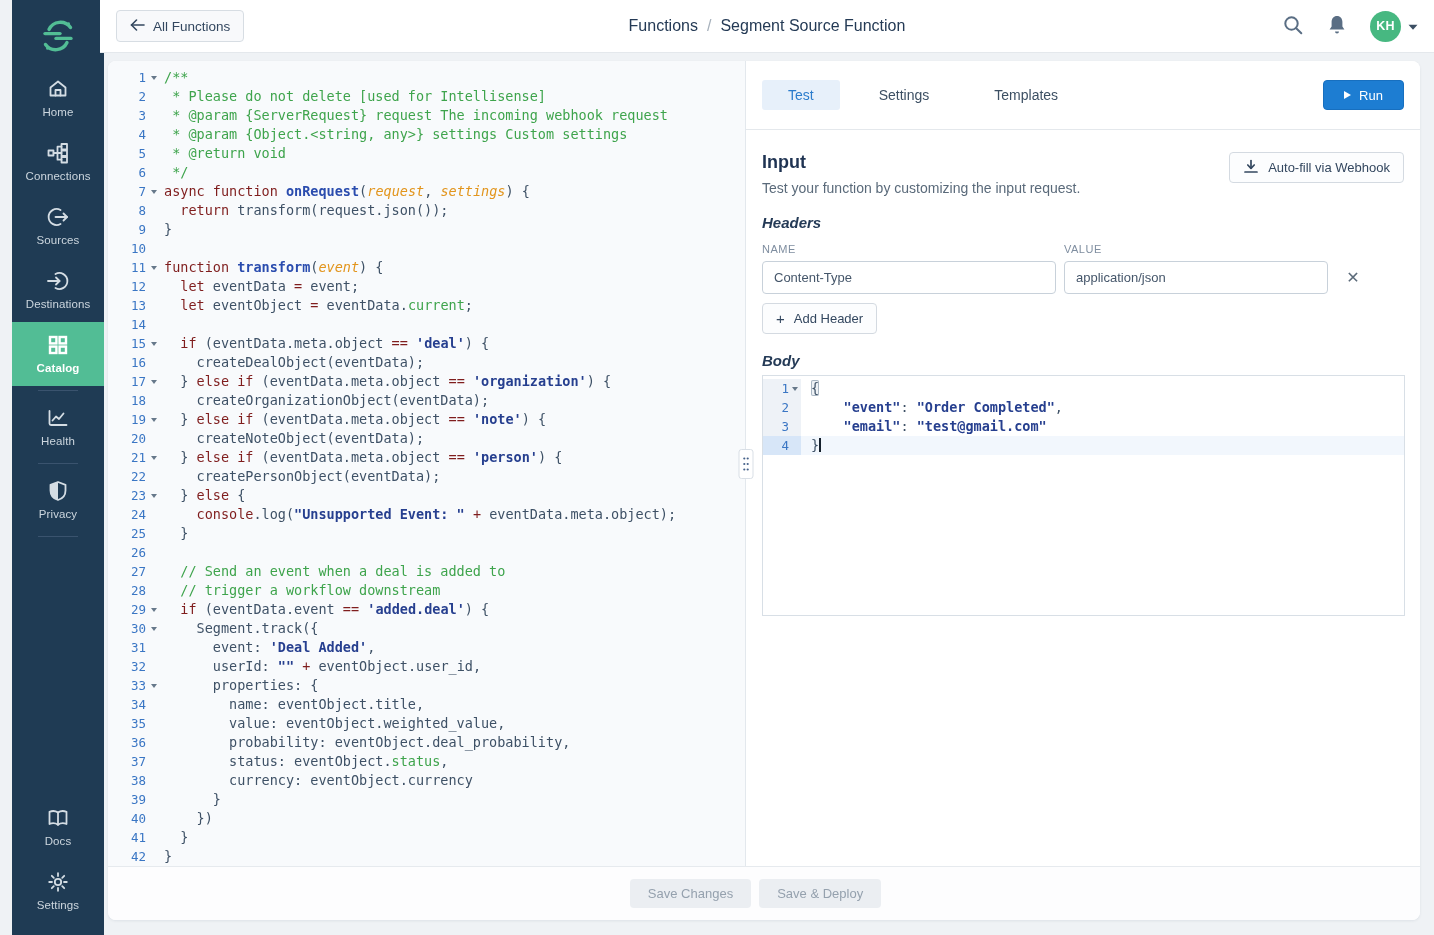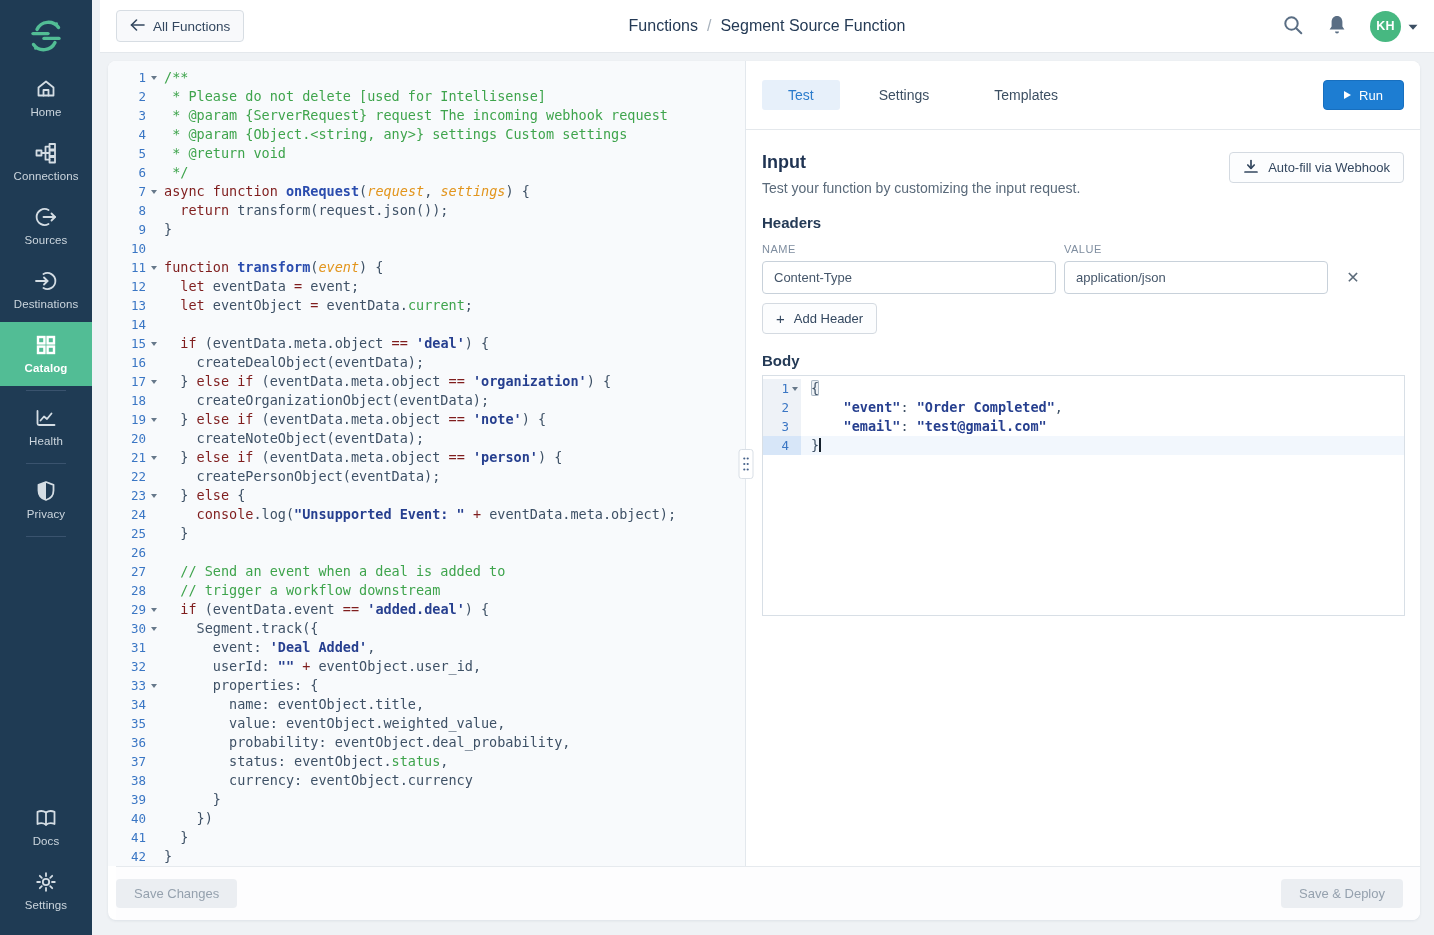--- a/index.html
+++ b/index.html
@@ -1,20 +1,20 @@
 <!DOCTYPE html>
 <html><head>
 <meta charset="utf-8">
 <style>
   * { box-sizing: border-box; margin: 0; padding: 0; }
   html,body { width:1434px; height:935px; overflow:hidden; }
   body { font-family:"Liberation Sans", sans-serif; background:#eff2f5; position:relative; color:#33475f; }
 
   
-  .sidebar { position:absolute; left:0; top:0; width:92px; height:935px; background:#1f3b54; display:flex; flex-direction:column; align-items:stretch; padding-bottom:12px; }
+  .sidebar { position:absolute; left:12px; top:0; width:92px; height:935px; background:#1f3b54; display:flex; flex-direction:column; align-items:stretch; padding-bottom:12px; }
   .logo-wrap { display:flex; justify-content:center; padding:16px 0 10px; }
   .nav-item { display:flex; flex-direction:column; align-items:center; padding:11px 0 12px; cursor:pointer; }
   .nav-item .nav-ic { height:24px; display:flex; align-items:center; justify-content:center; margin-bottom:5px; }
   .nav-item .nav-label { font-size:11.5px; color:#ccd6de; letter-spacing:.1px; }
   .nav-item svg { stroke:#d4dde4; }
   .nav-item.active { background:#52bd95; }
   .nav-item.active .nav-label { color:#ffffff; font-weight:bold; }
   .nav-item.active svg { stroke:#ffffff; }
   .nav-divider { height:1px; width:40px; background:#3a536e; margin:4px auto; border:none; }
   .nav-spacer { flex:1; }
@@ -64,21 +64,21 @@
   .tab.active { background:#e7f0fa; color:#2b7ccc; }
   .run-btn { margin-left:auto; width:81px; height:30px; background:#1d7dd2; border:1px solid #176fbf; border-radius:4px; color:#fff; font-family:inherit; font-size:13px; display:flex; align-items:center; justify-content:center; gap:8px; cursor:pointer; }
   .play-tri { width:0; height:0; border-top:4.5px solid transparent; border-bottom:4.5px solid transparent; border-left:7px solid #ffffff; }
 
   .panel-body { flex:1; padding:22px 16px 0; overflow:hidden; }
   .input-row { display:flex; justify-content:space-between; align-items:flex-start; }
   .section-title { font-size:18px; font-weight:bold; color:#1f3352; }
   .section-sub { font-size:14px; color:#5a6a7a; margin-top:7px; }
   .ghost-btn { height:31px; display:inline-flex; align-items:center; gap:9px; background:#fcfdfe; border:1px solid #d4dae1; border-radius:4px; padding:0 13px; font-family:inherit; font-size:13px; color:#33475f; cursor:pointer; }
 
-  .sub-title { font-size:15px; font-weight:bold; color:#243a56; }
+  .sub-title { font-size:15px; font-weight:bold; color:#243a56;font-style:italic; }
   .headers-block { margin-top:18px; }
   .field-labels { display:flex; margin-top:12px; }
   .field-label { font-size:11px; letter-spacing:.5px; color:#7f8ea0; }
   .field-label.name { width:302px; }
   .header-row { display:flex; align-items:center; margin-top:6px; }
   .text-input { height:33px; border:1px solid #c8d1da; border-radius:4px; padding:0 11px; font-family:inherit; font-size:13px; color:#45566a; background:#fff; outline:none; }
   .text-input.name { width:294px; margin-right:8px; }
   .text-input.value { width:264px; }
   .remove-btn { margin-left:14px; width:22px; height:22px; border:none; background:none; color:#5c6b7a; font-size:16px; line-height:1; cursor:pointer; }
   .add-header-btn { margin-top:9px; }
@@ -86,21 +86,21 @@
 
   .body-block { margin-top:18px; }
   .json-editor { margin-top:6px; width:643px; height:241px; border:1px solid #d8dfe6; background:#ffffff; overflow:hidden; padding-top:3px; cursor:text; }
   .json-editor .ln { width:26px; background:#eef2f7; font-size:12.5px; height:19px; line-height:19px; }
   .json-editor .fold { width:12px; background:#eef2f7; height:19px; }
   .json-editor .code-line.active .ln, .json-editor .code-line.active .fold { background:#d7e6f8; }
   .json-editor .code-line.active pre { background:#f2f7fd; }
   .json-editor pre { padding-left:10px; }
 
   
-  .card-footer { height:54px; border-top:1px solid #e6eaee; background:#fdfdfe; display:flex; align-items:center; justify-content:space-between; gap:8px; padding-right:17px; flex:none;margin-left:8px; }
+  .card-footer { height:54px; border-top:1px solid #e6eaee; background:#fdfdfe; display:flex; align-items:center; justify-content:center; gap:8px; padding-right:17px; flex:none; }
   .footer-btn { height:29px; background:#ebeef2; border:none; border-radius:4px; color:#95a1ae; font-family:inherit; font-size:13px; padding:0 18px; cursor:not-allowed; }
 </style>
 </head>
 <body>
 
 <aside class="sidebar">
   <div class="logo-wrap" id="logo-slot">
       <svg width="40" height="40" viewBox="0 0 40 40" fill="none" stroke="#52bd95" stroke-width="3.4" stroke-linecap="round">
         <path d="M32.5 11.5 A12.5 12.5 0 0 0 11 13.5"></path>
         <path d="M7.5 28.5 A12.5 12.5 0 0 0 29 26.5"></path>

